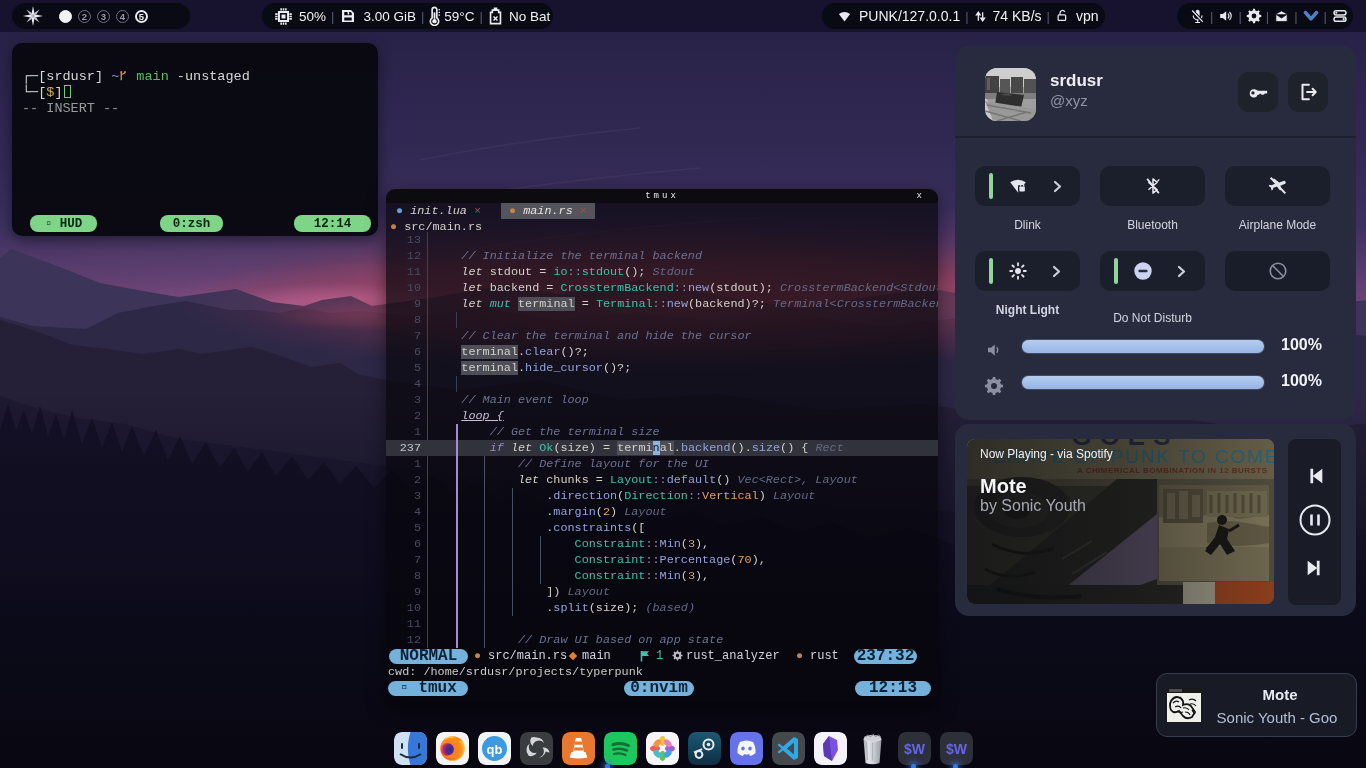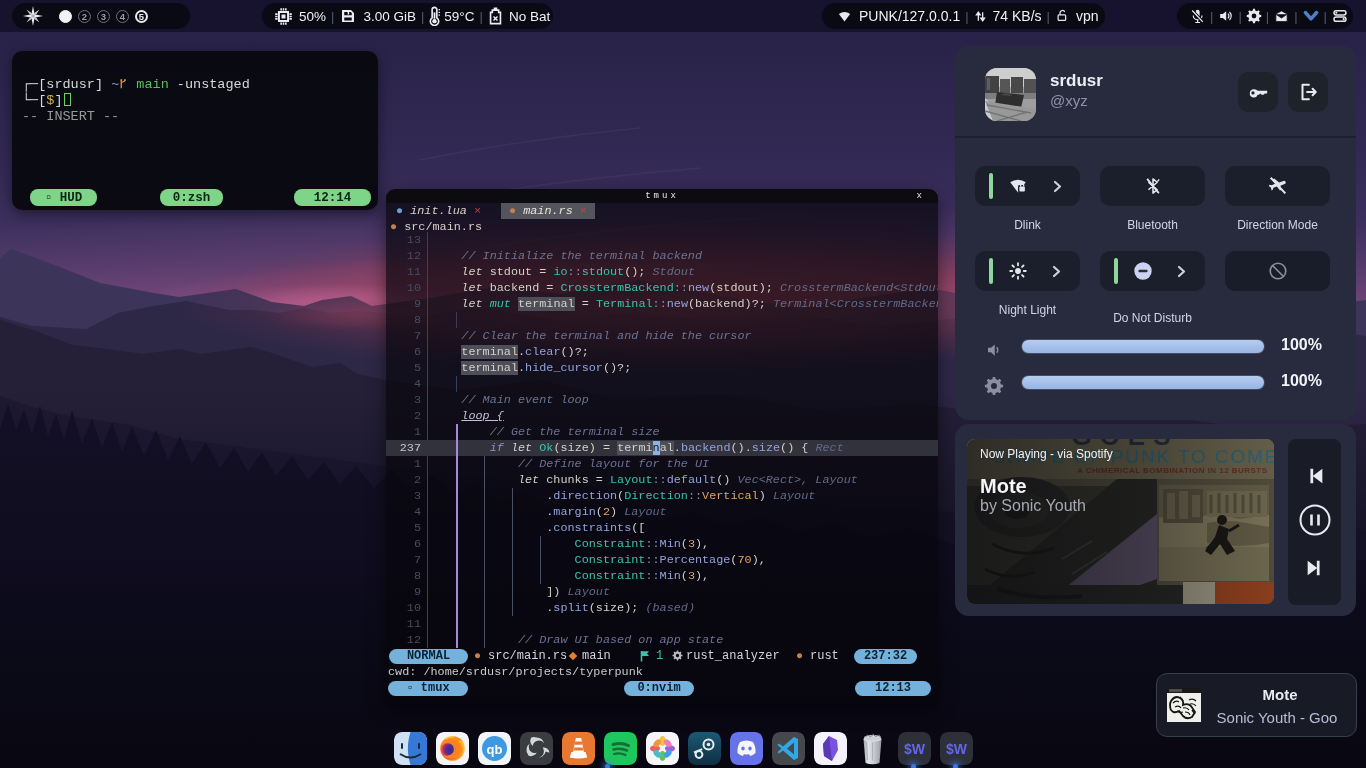--- a/index.html
+++ b/index.html
@@ -11,21 +11,21 @@
 #topbar{position:absolute;left:0;top:0;width:1366px;height:32px;background:#17132e;}
 .pill{position:absolute;top:3px;height:26px;background:#0a0a15;border-radius:13px;display:flex;align-items:center;color:#f0f0f5;font-size:14px;white-space:nowrap;}
 .pill svg{flex:0 0 auto;}
 .sep{color:#555a70;margin:0 5px;font-size:13px;}
 
 .ws{display:flex;align-items:center;gap:6px;}
 .wsc{width:13px;height:13px;border-radius:50%;border:1.5px solid #70707e;color:#9a9aa8;font-size:9.5px;font-weight:bold;display:flex;align-items:center;justify-content:center;}
 .wsc.on{background:#f2f2f4;border-color:#f2f2f4;}
 .wsc.act{border:2px solid #e8e8ee;color:#e8e8ee;}
 
-#hud{position:absolute;left:12px;top:43px;width:366px;height:159px;background:rgba(8,8,15,0.95);border-radius:10px;box-shadow:0 4px 14px rgba(0,0,0,0.45);font-family:"Liberation Mono",monospace;font-size:13.5px;color:#d8d8d8;margin-top:8px;}
+#hud{position:absolute;left:12px;top:43px;width:366px;height:193px;background:rgba(8,8,15,0.95);border-radius:10px;box-shadow:0 4px 14px rgba(0,0,0,0.45);font-family:"Liberation Mono",monospace;font-size:13.5px;color:#d8d8d8;}
 #hud pre{margin:0;padding:26px 0 0 10px;font-family:inherit;line-height:16px;}
 .gpill{position:absolute;height:17px;background:#7ed487;border-radius:8px;color:#0b2613;font-family:"Liberation Mono",monospace;font-size:12.5px;font-weight:bold;display:flex;align-items:center;justify-content:center;}
 
 #tmuxwin{position:absolute;left:386px;top:189px;width:552px;height:514px;border-radius:9px;overflow:hidden;box-shadow:0 6px 18px rgba(0,0,0,0.5);font-family:"Liberation Mono",monospace;}
 #ttitle{position:absolute;left:0;top:0;width:552px;height:14px;background:#0b0b10;color:#e8e8e8;font-size:9px;letter-spacing:3px;text-align:center;line-height:15px;}
 #ttitle .tx{position:absolute;right:16px;top:0;letter-spacing:0;}
 #tbody{position:absolute;left:0;top:14px;width:552px;height:500px;background:rgba(7,6,11,0.70);}
 .trow{position:absolute;left:0;width:500px;height:16px;font-size:11.8px;line-height:16px;white-space:pre;color:#d4d0c8;}
 .num{position:absolute;left:0;top:0;width:35px;text-align:right;color:#474c62;}
 .codetx{position:absolute;left:47px;top:0;white-space:pre;}
@@ -35,21 +35,21 @@
 .teal{color:#3ec0aa;}
 .tealit{color:#3ec0aa;font-style:italic;}
 .blue{color:#93a2da;}
 .pb{color:#8890b4;}
 .orange{color:#dfa266;}
 .kw{color:#9c86c8;font-style:italic;}
 .loopw{color:#c6bedb;font-style:italic;text-decoration:underline;}
 .wbox{background:#4e4e58;}
 .cur{background:#8ab4e8;color:#10151d;}
 
-.bluepill{position:absolute;height:15px;background:#74b2dc;border-radius:8px;color:#0d2236;font-size:12px;font-weight:bold;display:flex;align-items:center;justify-content:center;font-family:"Liberation Mono",monospace;}
+.bluepill{position:absolute;height:15px;background:#74b2dc;border-radius:8px;color:#0d2236;font-size:16px;font-weight:bold;display:flex;align-items:center;justify-content:center;font-family:"Liberation Mono",monospace;}
 
 #cc{position:absolute;left:955px;top:46px;width:401px;height:374px;background:#272b3d;border-radius:14px;}
 #media{position:absolute;left:955px;top:424px;width:401px;height:192px;background:#272b3d;border-radius:14px;}
 .togbtn{position:absolute;width:105px;height:40px;background:#1b1f2b;border-radius:10px;display:flex;align-items:center;}
 .toglabel{position:absolute;width:105px;text-align:center;color:#d2d4e2;font-size:12px;}
 .greenbar{width:4px;height:26px;background:#90d69c;border-radius:2px;margin-left:14px;}
 
 #notif{position:absolute;left:1156px;top:673px;width:201px;height:64px;background:#181b26;border:1.5px solid #383d50;border-radius:11px;}
 
 #dock{position:absolute;left:394px;top:732px;height:33px;display:flex;gap:9px;}
@@ -347,34 +347,34 @@
         <path d="M5 3.5 L19 20.5" stroke-width="2.2"></path>
       </svg>
   </div>
   <div class="toglabel" style="left:145px;top:172px;">Bluetooth</div>
   <div class="togbtn" style="left:270px;top:120px;justify-content:center;">
     <svg width="24" height="22" viewBox="0 0 24 24" fill="#e4e6ee">
         <path d="M10.2 9 L6 4.5 7.8 3.8 13.3 8.2 18 6.5 a1.8 1.8 0 0 1 1.2 3.4 L14.6 11.6 15.6 16.2 14.2 17 10.8 12.6 7 14 6.3 16.2 4.9 16.8 4.4 13.9 2 12.1 2.6 10.7 4.9 11.2 Z"></path>
         <path d="M4 3 L20 20" stroke="#e4e6ee" stroke-width="2.2"></path>
       </svg>
   </div>
-  <div class="toglabel" style="left:270px;top:172px;">Direction Mode</div>
+  <div class="toglabel" style="left:270px;top:172px;">Airplane Mode</div>
   <div class="togbtn" style="left:20px;top:205px;margin-top:0;">
     <div class="greenbar"></div>
     <svg width="22" height="22" viewBox="0 0 24 24" style="margin-left:14px;" fill="#e4e6ee">
         <circle cx="12" cy="12" r="3.2"></circle>
         <g stroke="#e4e6ee" stroke-width="2" stroke-linecap="round">
           <path d="M12 3.5v2.2M12 18.3v2.2M3.5 12h2.2M18.3 12h2.2M6 6l1.55 1.55M16.45 16.45L18 18M18 6l-1.55 1.55M7.55 16.45L6 18"></path>
         </g>
       </svg>
     <svg width="9" height="13" viewBox="0 0 9 13" style="margin-left:23px;">
         <path d="M2 2 L7 6.5 L2 11" stroke="#cdd0da" stroke-width="2.2" fill="none" stroke-linecap="round" stroke-linejoin="round"></path>
       </svg>
   </div>
-  <div class="toglabel" style="left:20px;top:257px;">Night Light</div>
+  <div class="toglabel" style="left:20px;top:257px;font-weight:bold;">Night Light</div>
   <div class="togbtn" style="left:145px;top:205px;">
     <div class="greenbar"></div>
     <svg width="22" height="22" viewBox="0 0 24 24" style="margin-left:14px;">
         <circle cx="12" cy="12" r="9.5" fill="#ccd3f2"></circle>
         <rect x="7" y="10.6" width="10" height="2.8" rx="1.2" fill="#272b3d"></rect>
       </svg>
     <svg width="9" height="13" viewBox="0 0 9 13" style="margin-left:23px;">
         <path d="M2 2 L7 6.5 L2 11" stroke="#cdd0da" stroke-width="2.2" fill="none" stroke-linecap="round" stroke-linejoin="round"></path>
       </svg>
   </div>

